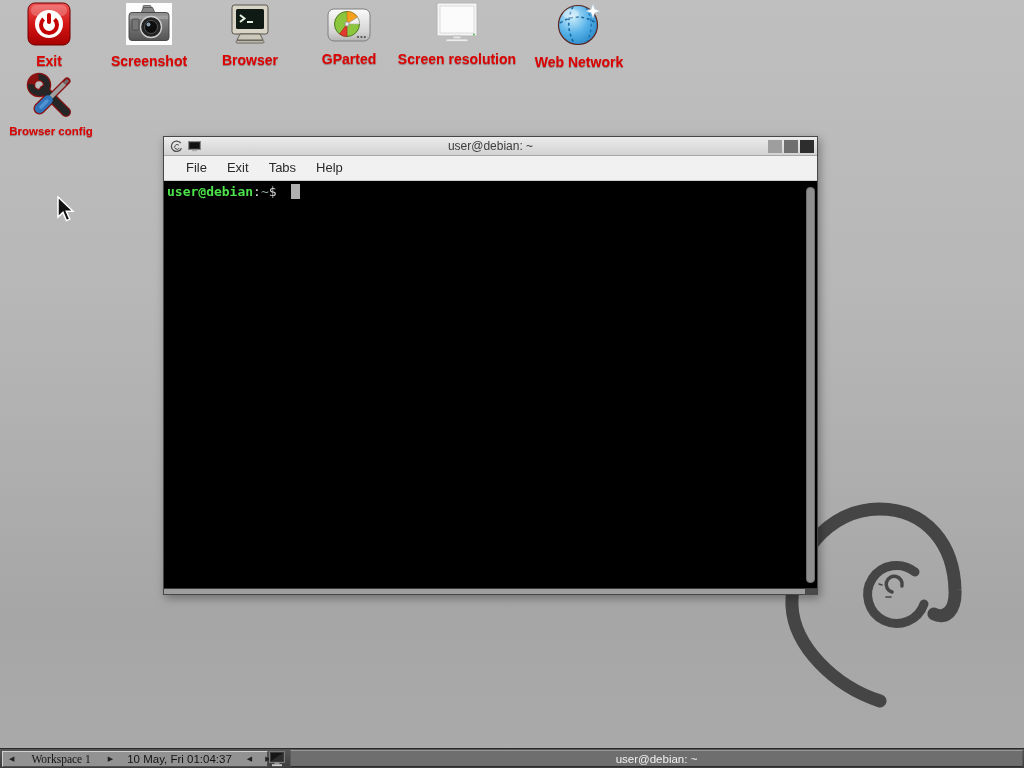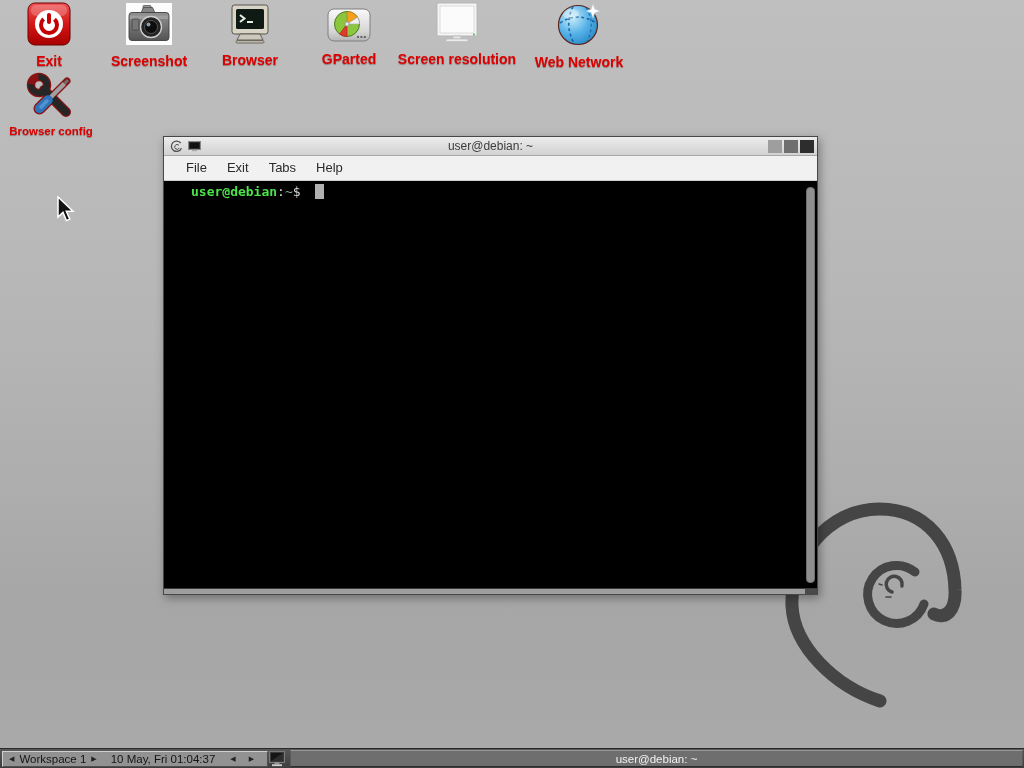--- a/index.html
+++ b/index.html
@@ -43,21 +43,21 @@
   .menubar {
     height:25px; flex:0 0 25px; background:#f1f1f1; border-bottom:1px solid #cdcdcd;
     display:flex; align-items:center; padding-left:12px;
   }
   .menubar .mitem { padding:0 10px; font-size:13px; color:#2b2b2b; line-height:24px; }
   .term { position:relative; flex:1 1 auto; background:#000; overflow:hidden; }
   .promptline {
     position:absolute; left:3px; top:3px;
     font-family:"DejaVu Sans Mono", monospace; font-size:13px; line-height:15px; white-space:pre;
   }
-  .p-user { color:#4ce24a; font-weight:bold;margin-left:24px; }
+  .p-user { color:#4ce24a; font-weight:bold; }
   .p-sep  { color:#d8d8d8; }
   .p-path { color:#8aa6a6; }
   .p-sym  { color:#d8d8d8; }
   .cursor-block { display:inline-block; width:9px; height:15px; background:#b0b0b0; margin-left:7px; vertical-align:bottom; }
   .vscroll {
     position:absolute; right:2px; top:6px; width:9px; height:396px;
     background:#8f8f8f; border:1px solid #6e6e6e; border-radius:4px;
   }
   .win-bottom { height:6px; flex:0 0 6px; background:#9e9e9e; border-top:1px solid #3a3a3a; position:relative; }
   .resize-grip { position:absolute; right:0; top:0; width:12px; height:6px; background:#4a4a4a; }
@@ -65,21 +65,21 @@
   .taskbar {
     position:absolute; left:0; top:748px; width:1024px; height:20px;
     background:linear-gradient(180deg,#585858,#3d3d3d); border-top:1px solid #2a2a2a;
   }
   .pager {
     position:absolute; left:2px; top:2px; height:16px; width:266px;
     background:#929292; border:1px solid; border-color:#cfcfcf #4f4f4f #4f4f4f #cfcfcf;
     display:flex; align-items:center; font-size:11.5px; color:#141414; white-space:nowrap;
   }
   .pager .arrow { font-size:7px; color:#222; padding:0 2px; }
-  .pager .ws { padding:0 3px; }
+  .pager .ws { padding:0 15px;font-family:Liberation Serif, serif; }
   .pager .clk { margin-left:12px; }
   .pager .a2 { margin-left:13px; }
   .pager .a3 { margin-left:9px; }
   .tb-icon { position:absolute; left:269px; top:2px; }
   .taskbtn {
     position:absolute; left:290px; right:1px; top:1px; bottom:1px;
     background:#6e6e6e; border-top:1px solid #989898; border-bottom:1px solid #2c2c2c;
     border-left:1px solid #5a5a5a; border-right:1px solid #5a5a5a;
     display:flex; align-items:center; justify-content:center;
     font-size:11.5px; color:#f2f2f2;

